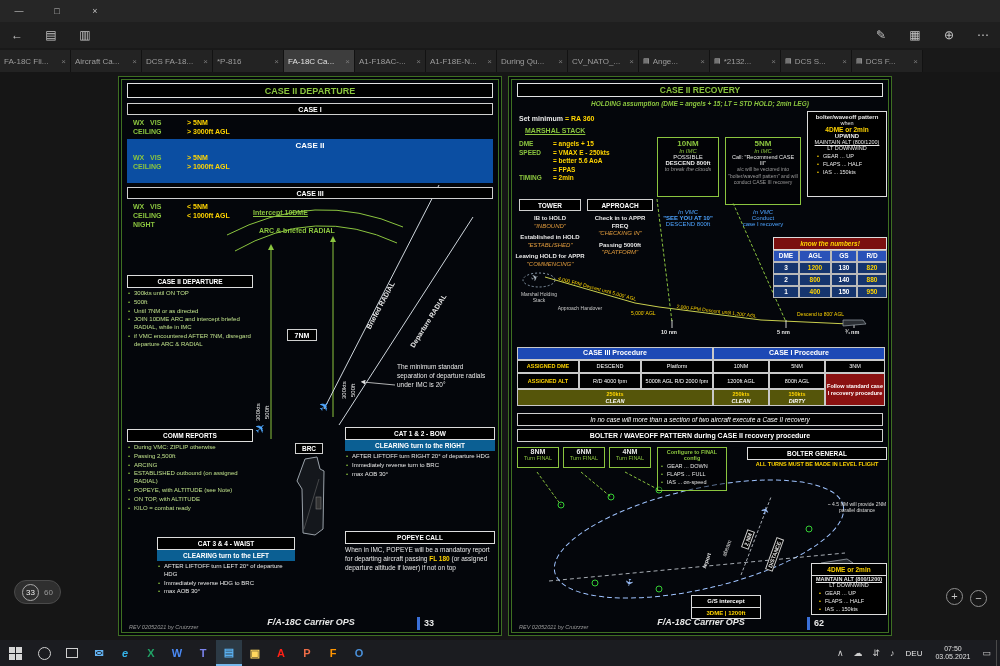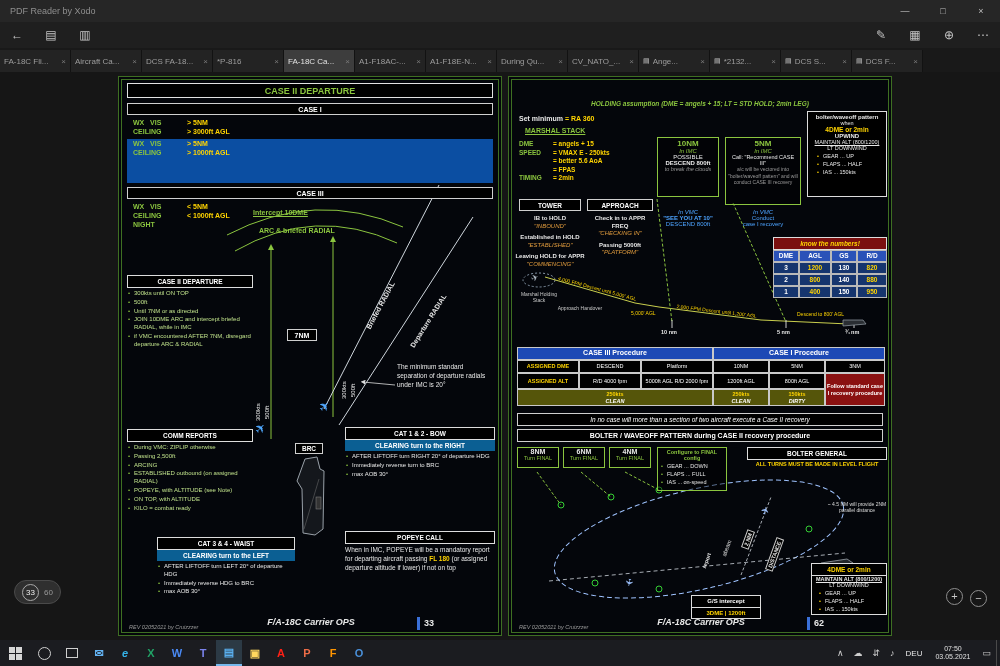--- a/index.html
+++ b/index.html
@@ -74,21 +74,20 @@
 .tray{margin-left:auto;display:flex;align-items:center;height:26px}
 .tray .tico{color:#cfcfcf;font-size:9px;padding:0 5px}
 .tray .lang{color:#e8e8e8;font-size:8px;padding:0 6px}
 .clock{text-align:center;color:#e0e0e0;font-size:7px;line-height:8.5px;padding:0 7px}
 .sliver{width:4px;height:26px;border-left:1px solid #4a4a4a}
 </style>
 </head>
 <body>
 
 <div id="titlebar">
-  <span class="t">PDF Reader by Xodo</span>
   <span class="winbtn">—</span>
   <span class="winbtn">□</span>
   <span class="winbtn">×</span>
 </div>
 
 <div id="toolbar">
   <span class="tbi">←</span>
   <span class="tbi">▤</span>
   <span class="tbi">▥</span>
   <div class="tb-right">
@@ -190,20 +189,21 @@
           <span class="grn b">WX   VIS</span>
           <span class="yel b">&gt; 5NM</span>
         </div>
         <div class="wxrow">
           <span class="grn b">CEILING</span>
           <span class="yel b">&gt; 3000ft AGL</span>
         </div>
     </div>
 
     <div class="abs" style="left:8px;top:62px;width:366px;height:44px;background:#0b4ea2">
+      <div class="t8 b ctr" style="color:#fff;line-height:14px">CASE II</div>
       <div style="padding-left:6px">
         <div class="wxrow">
             <span class="grn b">WX   VIS</span>
             <span class="yel b">&gt; 5NM</span>
           </div>
           <div class="wxrow">
             <span class="grn b">CEILING</span>
             <span class="yel b">&gt; 1000ft AGL</span>
           </div>
       </div>
@@ -323,20 +323,21 @@
       <line x1="116" y1="395" x2="150" y2="413" stroke="#8bc53f" stroke-dasharray="3 2"></line>
       <circle cx="52" cy="428" r="3" fill="none" stroke="#35d035"></circle>
       <circle cx="102" cy="420" r="3" fill="none" stroke="#35d035"></circle>
       <circle cx="150" cy="413" r="3" fill="none" stroke="#35d035"></circle>
       <circle cx="86" cy="506" r="3" fill="none" stroke="#35d035"></circle>
       <circle cx="150" cy="512" r="3" fill="none" stroke="#35d035"></circle>
       <circle cx="300" cy="452" r="3" fill="none" stroke="#35d035"></circle>
       <path d="M312,486 l26,-4 l6,4 l-4,5 l-26,2 z" fill="#23262b" stroke="#9aa2aa" stroke-width="0.8"></path>
     </svg>
 
+    <div class="hdr t85" style="left:8px;top:6px;width:366px;height:14px;line-height:13px">CASE II RECOVERY</div>
     <div class="abs grn b i t65 ctr" style="left:8px;top:23px;width:366px">HOLDING assumption (DME = angels + 15; LT = STD HOLD; 2min LEG)</div>
 
     <div class="abs t7" style="left:10px;top:38px">
       <span class="wht b">Set minimum</span>
       <span class="yel b">= RA 360</span>
     </div>
     <div class="abs grn b u t7" style="left:16px;top:50px">MARSHAL STACK</div>
     <div class="abs" style="left:10px;top:63px;width:150px">
       <div class="wxrow" style="font-size:6.5px;line-height:8.5px">
           <span class="grn b" style="width:34px">DME</span>

